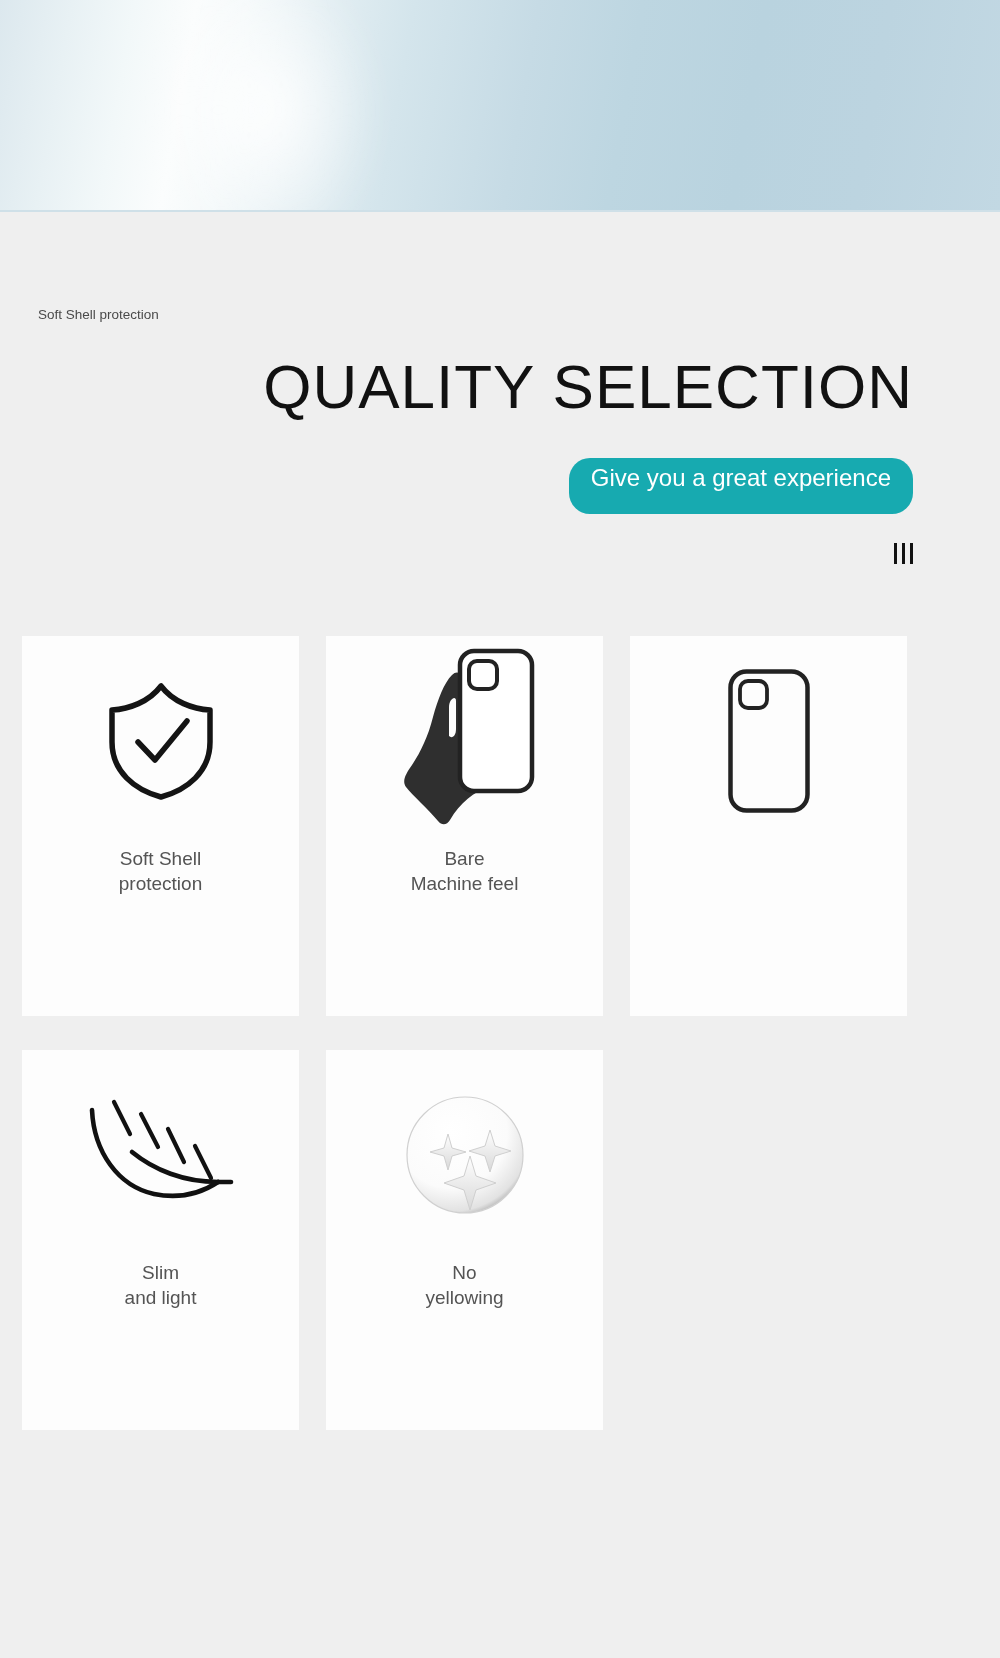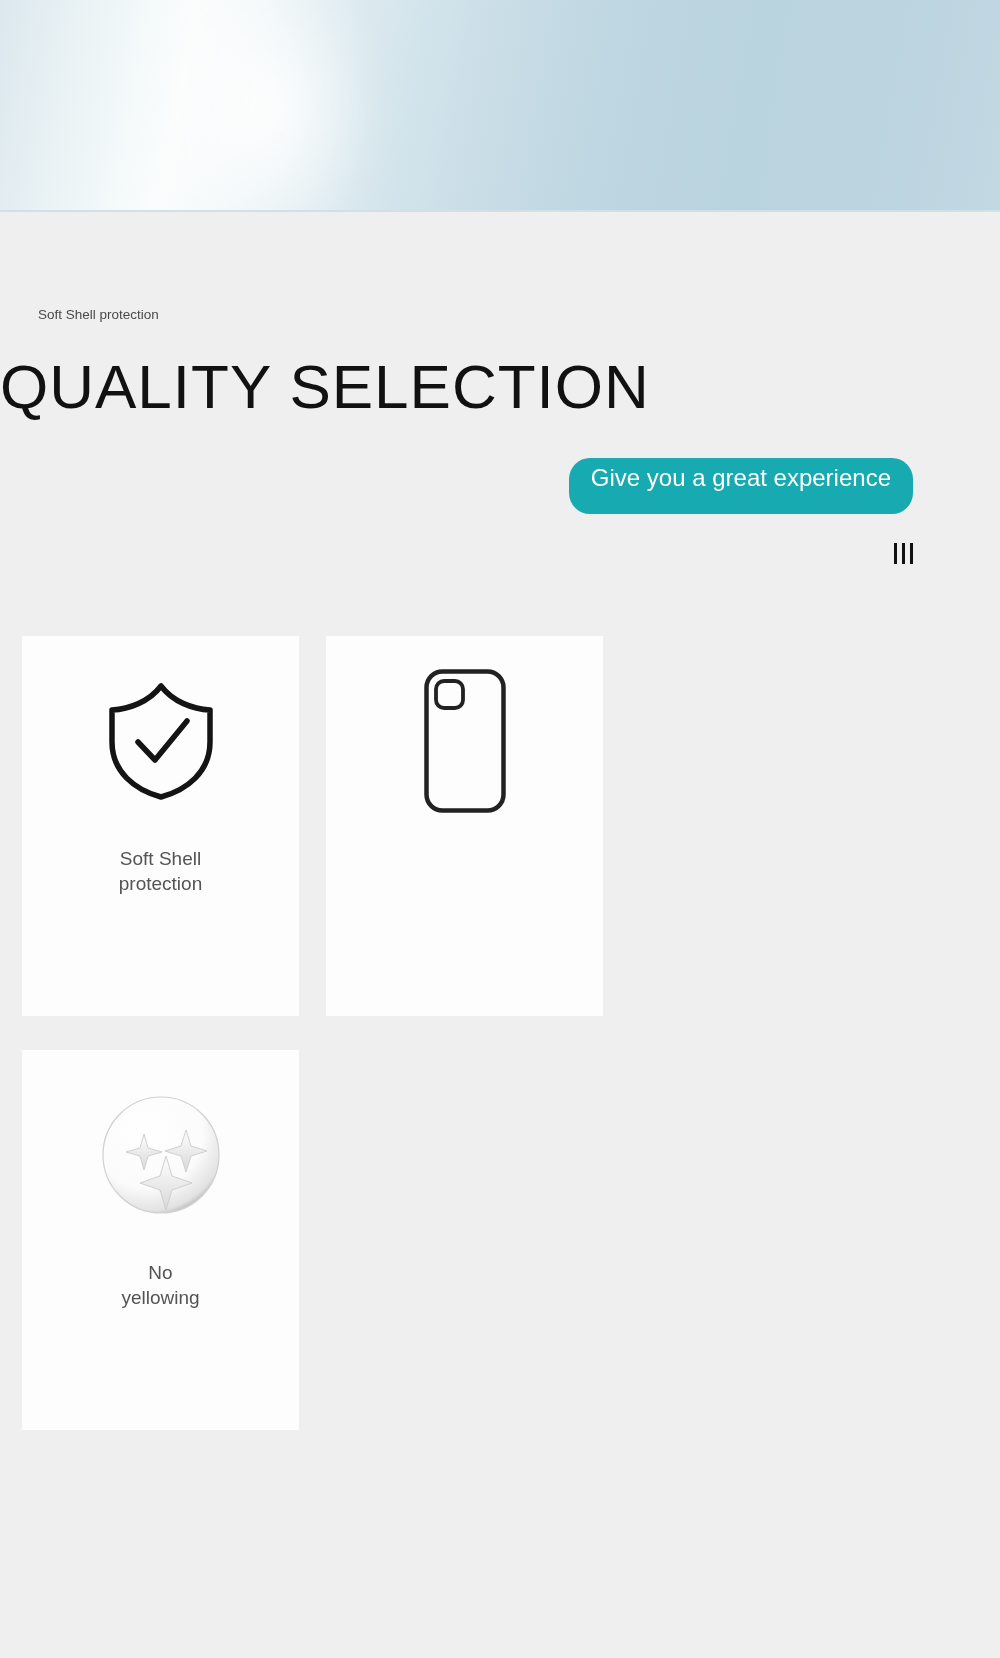--- a/index.html
+++ b/index.html
@@ -87,21 +87,21 @@
     font-size: 13.5px;
     line-height: 21px;
     color: #4a4a4a;
     width: 130px;
   }
   .main-title {
     position: absolute;
     left: 0;
     top: 140px;
     width: 913px;
-    text-align: left;
+    text-align: right;
     font-size: 62px;
     line-height: 70px;
     letter-spacing: 1px;
     font-weight: 300;
     color: #111111;
     white-space: nowrap;
   }
   .pill {
     position: absolute;
     right: 87px;
@@ -204,37 +204,80 @@
           <svg width="112" height="122" viewBox="0 0 112 122" fill="none">
             <path d="M56 6 C44 22 24 29 7 30 L7 62 C7 92 30 110 56 117 C82 110 105 92 105 62 L105 30 C88 29 68 22 56 6 Z" stroke="#141414" stroke-width="5.5" stroke-linejoin="round" fill="none"></path>
             <path d="M33 62 L50 80 L82 41" stroke="#141414" stroke-width="5.5" stroke-linecap="round" stroke-linejoin="round" fill="none"></path>
           </svg>
         </span>
       </div>
       <div class="card-label">Soft Shell
 protection</div>
     </div>
 
+    <div class="card">
+      <div class="card-icon">
+        <span>
+          <svg width="150" height="200" viewBox="0 0 150 200" fill="none">
+
+            <ellipse cx="131" cy="40" rx="11" ry="11" fill="#2f2f2f"></ellipse>
+            <ellipse cx="128" cy="91" rx="13" ry="13" fill="#2f2f2f"></ellipse>
+            <ellipse cx="128" cy="116" rx="14" ry="14" fill="#2f2f2f"></ellipse>
+            <ellipse cx="126" cy="140" rx="11" ry="11" fill="#2f2f2f"></ellipse>
+
+            <path d="M62 34 C54 42 48 58 43 76 C38 96 30 112 22 124 C15 134 12 140 16 146
+                     C22 154 38 168 48 180 C52 185 57 184 60 179
+                     C70 162 84 150 100 146 L118 142 L118 108 L100 108
+                     C88 108 78 102 74 92 L74 46 C74 33 68 28 62 34 Z" fill="#2f2f2f"></path>
+
+            <path d="M66 60 L66 88 C66 95 62 98 59 95 L59 66 C59 58 66 54 66 60 Z" fill="#fdfdfd"></path>
+
+            <rect x="70" y="10" width="72" height="140" rx="14" ry="14" fill="#ffffff" stroke="#222222" stroke-width="4.5"></rect>
+
+            <rect x="79" y="20" width="28" height="28" rx="8" ry="8" fill="#ffffff" stroke="#222222" stroke-width="4"></rect>
+          </svg>
+        </span>
+      </div>
+      <div class="card-label">Bare
+Machine feel</div>
+    </div>
 
     <div class="card">
       <div class="card-icon">
         <span>
           <svg width="84" height="146" viewBox="0 0 84 146" fill="none">
             <rect x="3.5" y="3.5" width="77" height="139" rx="16" ry="16" stroke="#222222" stroke-width="4.5" fill="none"></rect>
             <rect x="13" y="13" width="27" height="27" rx="8" ry="8" stroke="#222222" stroke-width="3.8" fill="none"></rect>
           </svg>
         </span>
       </div>
     </div>
 
   </div>
 
   <div class="grid-row">
 
 
+    <div class="card">
+      <div class="card-icon">
+        <span>
+          <svg width="146" height="114" viewBox="0 0 146 114" fill="none">
+            <path d="M4 12 C6 54 30 88 66 96 C96 102 118 92 130 84" stroke="#111111" stroke-width="4.6" stroke-linecap="round" fill="none"></path>
+            <path d="M44 54 C66 72 96 84 130 84" stroke="#111111" stroke-width="4.6" stroke-linecap="round" fill="none"></path>
+            <path d="M130 84 L143 84" stroke="#111111" stroke-width="4.6" stroke-linecap="round"></path>
+            <path d="M26 4 L42 36" stroke="#111111" stroke-width="4.2" stroke-linecap="round"></path>
+            <path d="M53 16 L70 49" stroke="#111111" stroke-width="4.2" stroke-linecap="round"></path>
+            <path d="M80 31 L96 64" stroke="#111111" stroke-width="4.2" stroke-linecap="round"></path>
+            <path d="M107 48 L123 80" stroke="#111111" stroke-width="4.2" stroke-linecap="round"></path>
+          </svg>
+        </span>
+      </div>
+      <div class="card-label">Slim
+and light</div>
+    </div>
 
     <div class="card">
       <div class="card-icon">
         <span>
           <svg width="122" height="122" viewBox="0 0 122 122" fill="none">
             <defs>
               <radialGradient id="sphereGrad" cx="38%" cy="30%" r="78%">
                 <stop offset="0%" stop-color="#ffffff"></stop>
                 <stop offset="62%" stop-color="#fbfbfb"></stop>
                 <stop offset="88%" stop-color="#e2e2e2"></stop>

